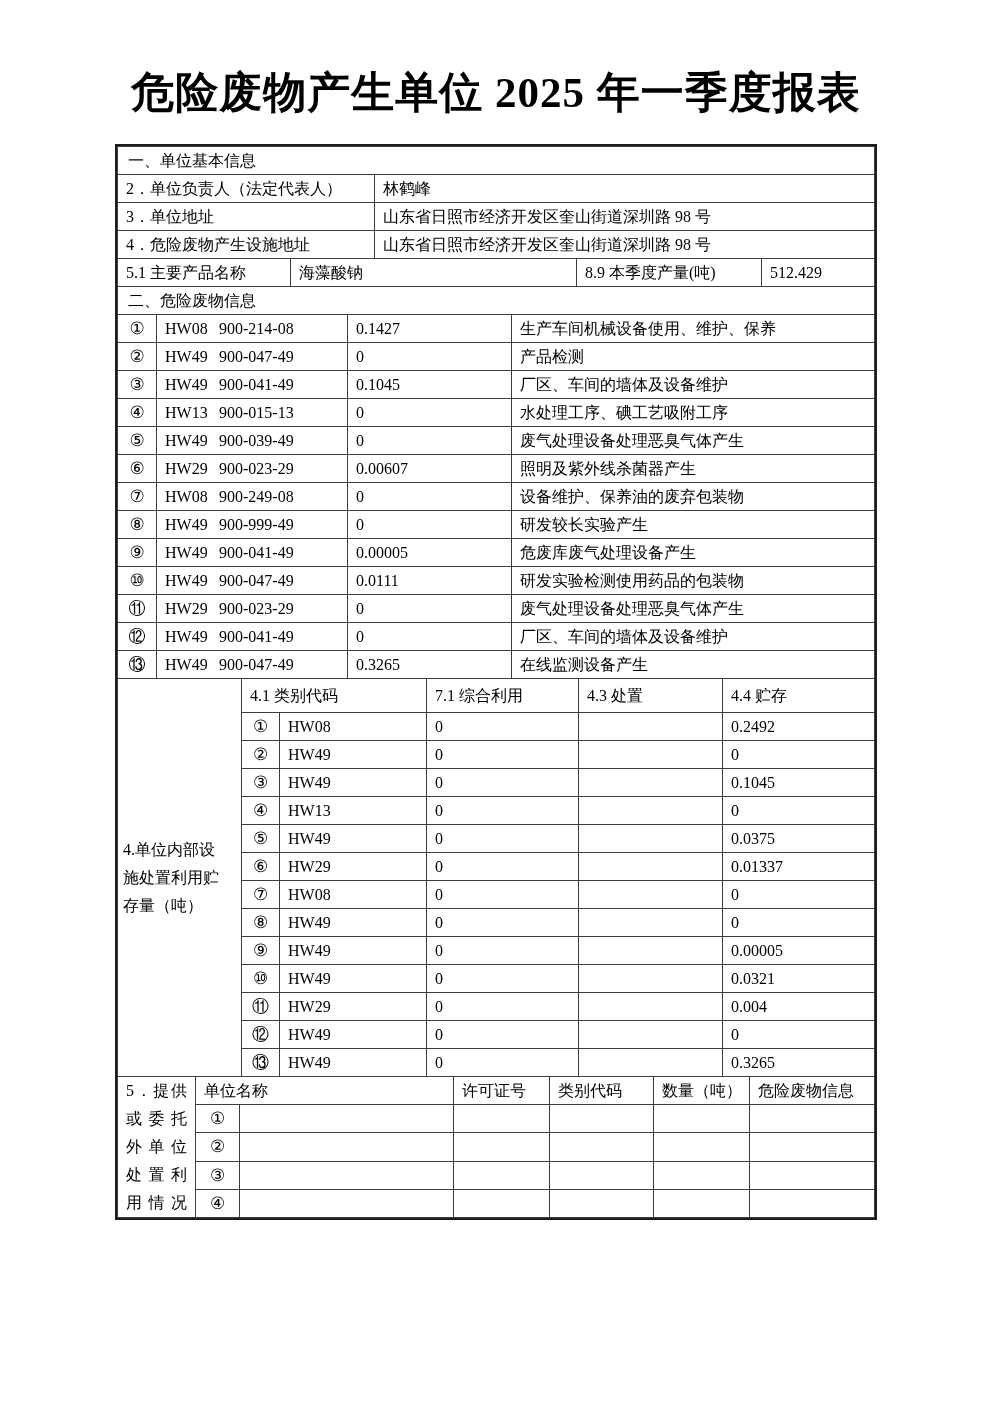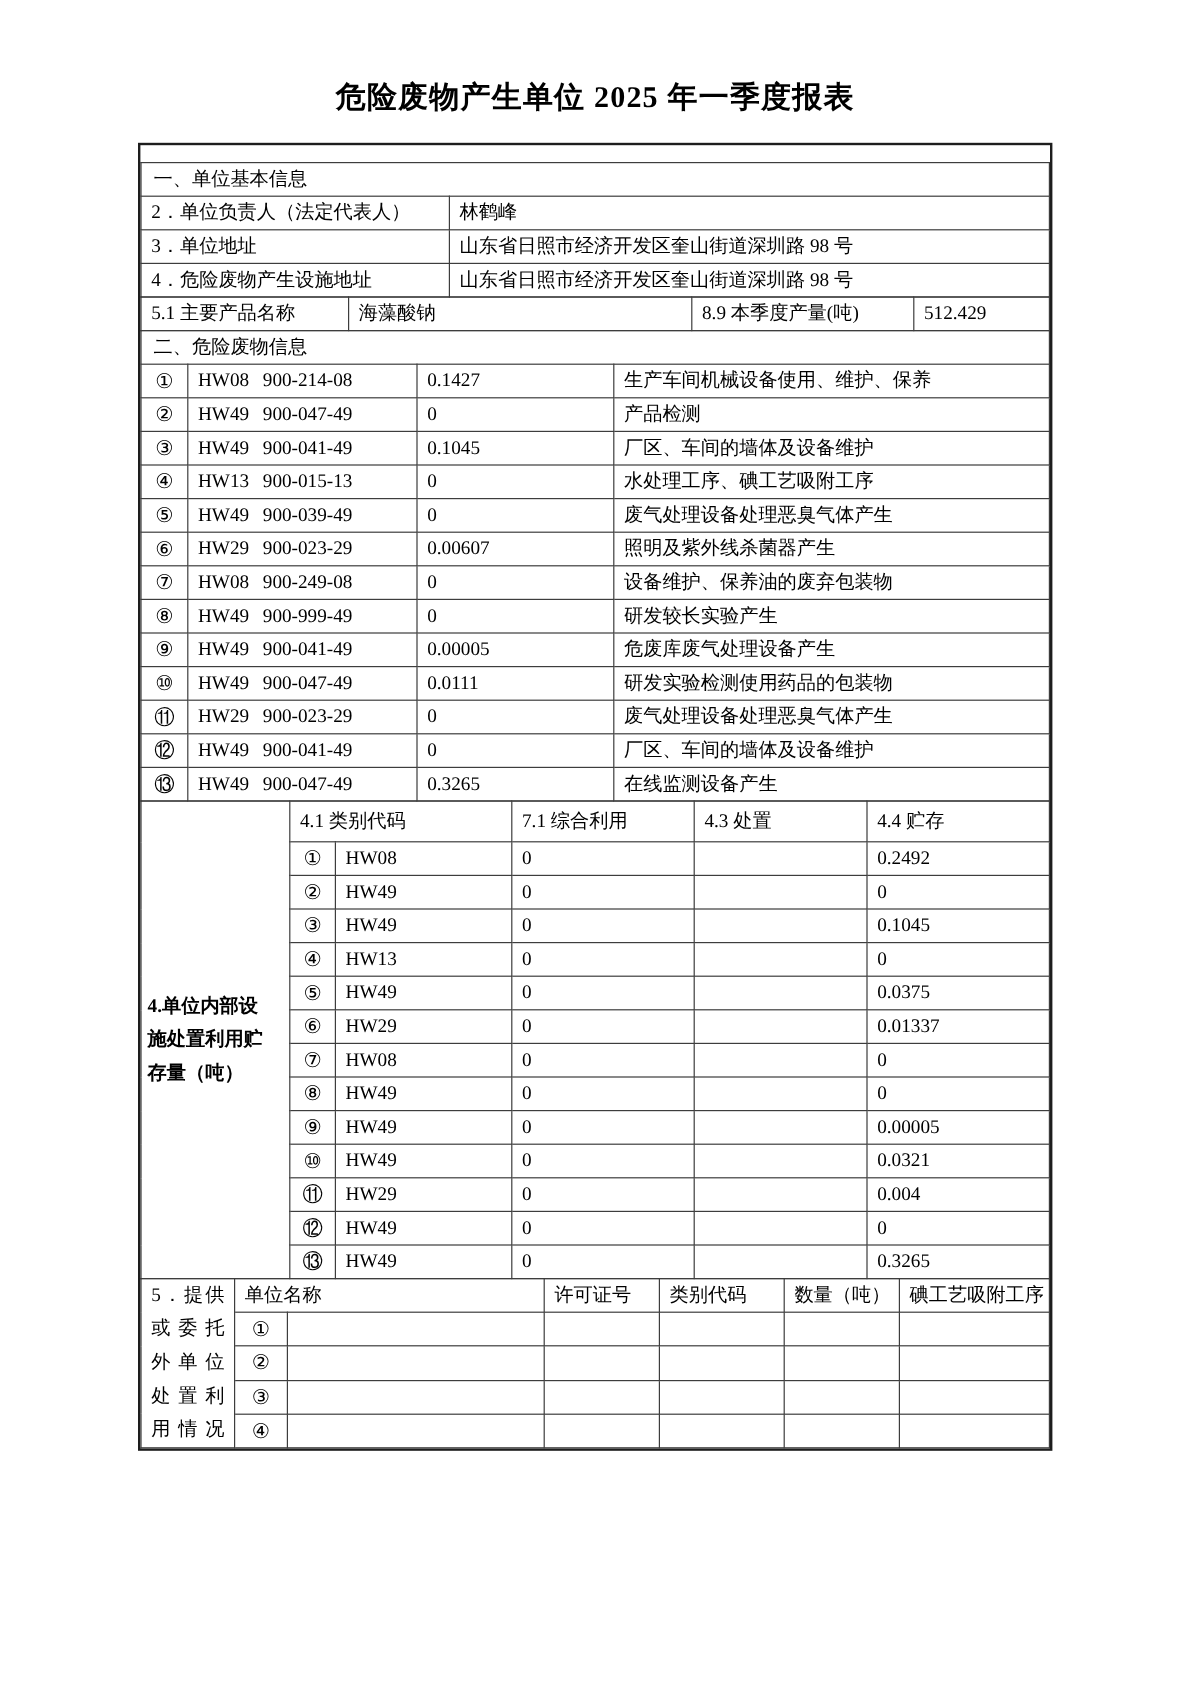--- a/index.html
+++ b/index.html
@@ -3,44 +3,43 @@
 <meta charset="utf-8">
 <style>
   html, body { margin: 0; padding: 0; background: #ffffff; }
   .page {
     width: 992px; height: 1402px; background: #fff; margin: 0 auto;
     font-family: "Liberation Serif", "DejaVu Serif", serif;
     color: #000; box-sizing: border-box; overflow: hidden;
   }
   .title {
     padding-top: 64px; text-align: center;
-    font-size: 25px; font-weight: bold; letter-spacing: 1px;
+    font-size: 43px; font-weight: bold; letter-spacing: 1px;
     margin-bottom: 22px; white-space: nowrap;
   }
   .doc {
     width: 762px; margin: 0 auto; border: 2px solid #1d1d1d; box-sizing: border-box;
   }
   table.t {
     border-collapse: collapse; table-layout: fixed; width: 100%;
-    font-size: 16px; line-height: 1.25; margin-top: 14px;
+    font-size: 16px; line-height: 1.25;
   }
   table.t + table.t { margin-top: -1px; }
   td {
     border: 1px solid #3d3d3d; height: 28px; padding: 0 8px;
     vertical-align: middle; overflow: hidden; white-space: nowrap;
     box-sizing: border-box;
   }
   td.sec { padding-left: 10px; }
   tr.hh td { height: 34px; }
   td.no { text-align: center; padding: 0 2px; font-size: 17px; }
   td.codecell .hw { display: inline-block; min-width: 44px; margin-right: 10px; }
   td.lbl4 {
     white-space: pre-line; line-height: 28px; padding: 0 5px;
     vertical-align: middle;
-    font-weight: bold;
   }
   td.lbl5 {
     white-space: pre-line; line-height: 28px; padding: 0 8px;
     vertical-align: middle; text-align: justify; text-align-last: justify;
   }
 </style>
 </head>
 <body>
 
 <div class="page">
@@ -308,21 +307,21 @@
           <tr>
         <td rowspan="5" class="lbl5">5．提供
 或委托
 外单位
 处置利
 用情况</td>
         <td colspan="2">单位名称</td>
         <td>许可证号</td>
         <td>类别代码</td>
         <td>数量（吨）</td>
-        <td>碘工艺吸附工序</td>
+        <td>危险废物信息</td>
       </tr>
       <tr>
         <td class="no">①</td>
         <td></td>
         <td></td>
         <td></td>
         <td></td>
         <td></td>
       </tr>
       <tr>

